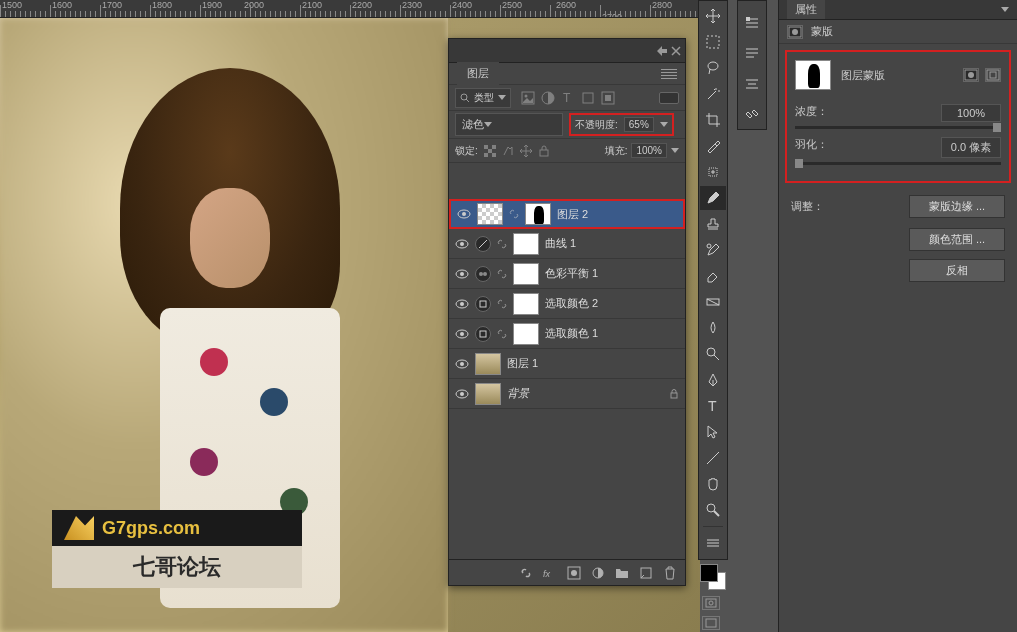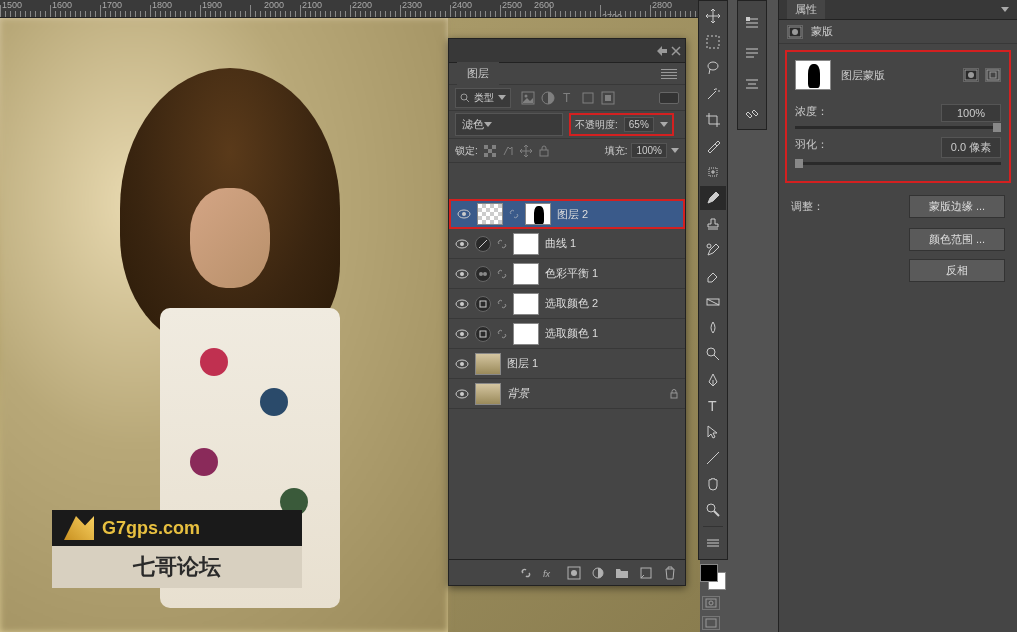--- a/index.html
+++ b/index.html
@@ -167,21 +167,21 @@
     <div class="ruler-tick major" style="left: 200px;"></div>
     <div class="ruler-tick" style="left: 205px;"></div>
     <div class="ruler-tick" style="left: 210px;"></div>
     <div class="ruler-tick" style="left: 215px;"></div>
     <div class="ruler-tick" style="left: 220px;"></div>
     <div class="ruler-tick" style="left: 225px;"></div>
     <div class="ruler-tick" style="left: 230px;"></div>
     <div class="ruler-tick" style="left: 235px;"></div>
     <div class="ruler-tick" style="left: 240px;"></div>
     <div class="ruler-tick" style="left: 245px;"></div>
-    <div class="ruler-mark" style="left: 264px;">2000</div>
+    <div class="ruler-mark" style="left: 244px;">2000</div>
     <div class="ruler-tick major" style="left: 250px;"></div>
     <div class="ruler-tick" style="left: 255px;"></div>
     <div class="ruler-tick" style="left: 260px;"></div>
     <div class="ruler-tick" style="left: 265px;"></div>
     <div class="ruler-tick" style="left: 270px;"></div>
     <div class="ruler-tick" style="left: 275px;"></div>
     <div class="ruler-tick" style="left: 280px;"></div>
     <div class="ruler-tick" style="left: 285px;"></div>
     <div class="ruler-tick" style="left: 290px;"></div>
     <div class="ruler-tick" style="left: 295px;"></div>
@@ -233,21 +233,21 @@
     <div class="ruler-tick major" style="left: 500px;"></div>
     <div class="ruler-tick" style="left: 505px;"></div>
     <div class="ruler-tick" style="left: 510px;"></div>
     <div class="ruler-tick" style="left: 515px;"></div>
     <div class="ruler-tick" style="left: 520px;"></div>
     <div class="ruler-tick" style="left: 525px;"></div>
     <div class="ruler-tick" style="left: 530px;"></div>
     <div class="ruler-tick" style="left: 535px;"></div>
     <div class="ruler-tick" style="left: 540px;"></div>
     <div class="ruler-tick" style="left: 545px;"></div>
-    <div class="ruler-mark" style="left: 534px;">2600</div>
+    <div class="ruler-mark" style="left: 556px;">2600</div>
     <div class="ruler-tick major" style="left: 550px;"></div>
     <div class="ruler-tick" style="left: 555px;"></div>
     <div class="ruler-tick" style="left: 560px;"></div>
     <div class="ruler-tick" style="left: 565px;"></div>
     <div class="ruler-tick" style="left: 570px;"></div>
     <div class="ruler-tick" style="left: 575px;"></div>
     <div class="ruler-tick" style="left: 580px;"></div>
     <div class="ruler-tick" style="left: 585px;"></div>
     <div class="ruler-tick" style="left: 590px;"></div>
     <div class="ruler-tick" style="left: 595px;"></div>

